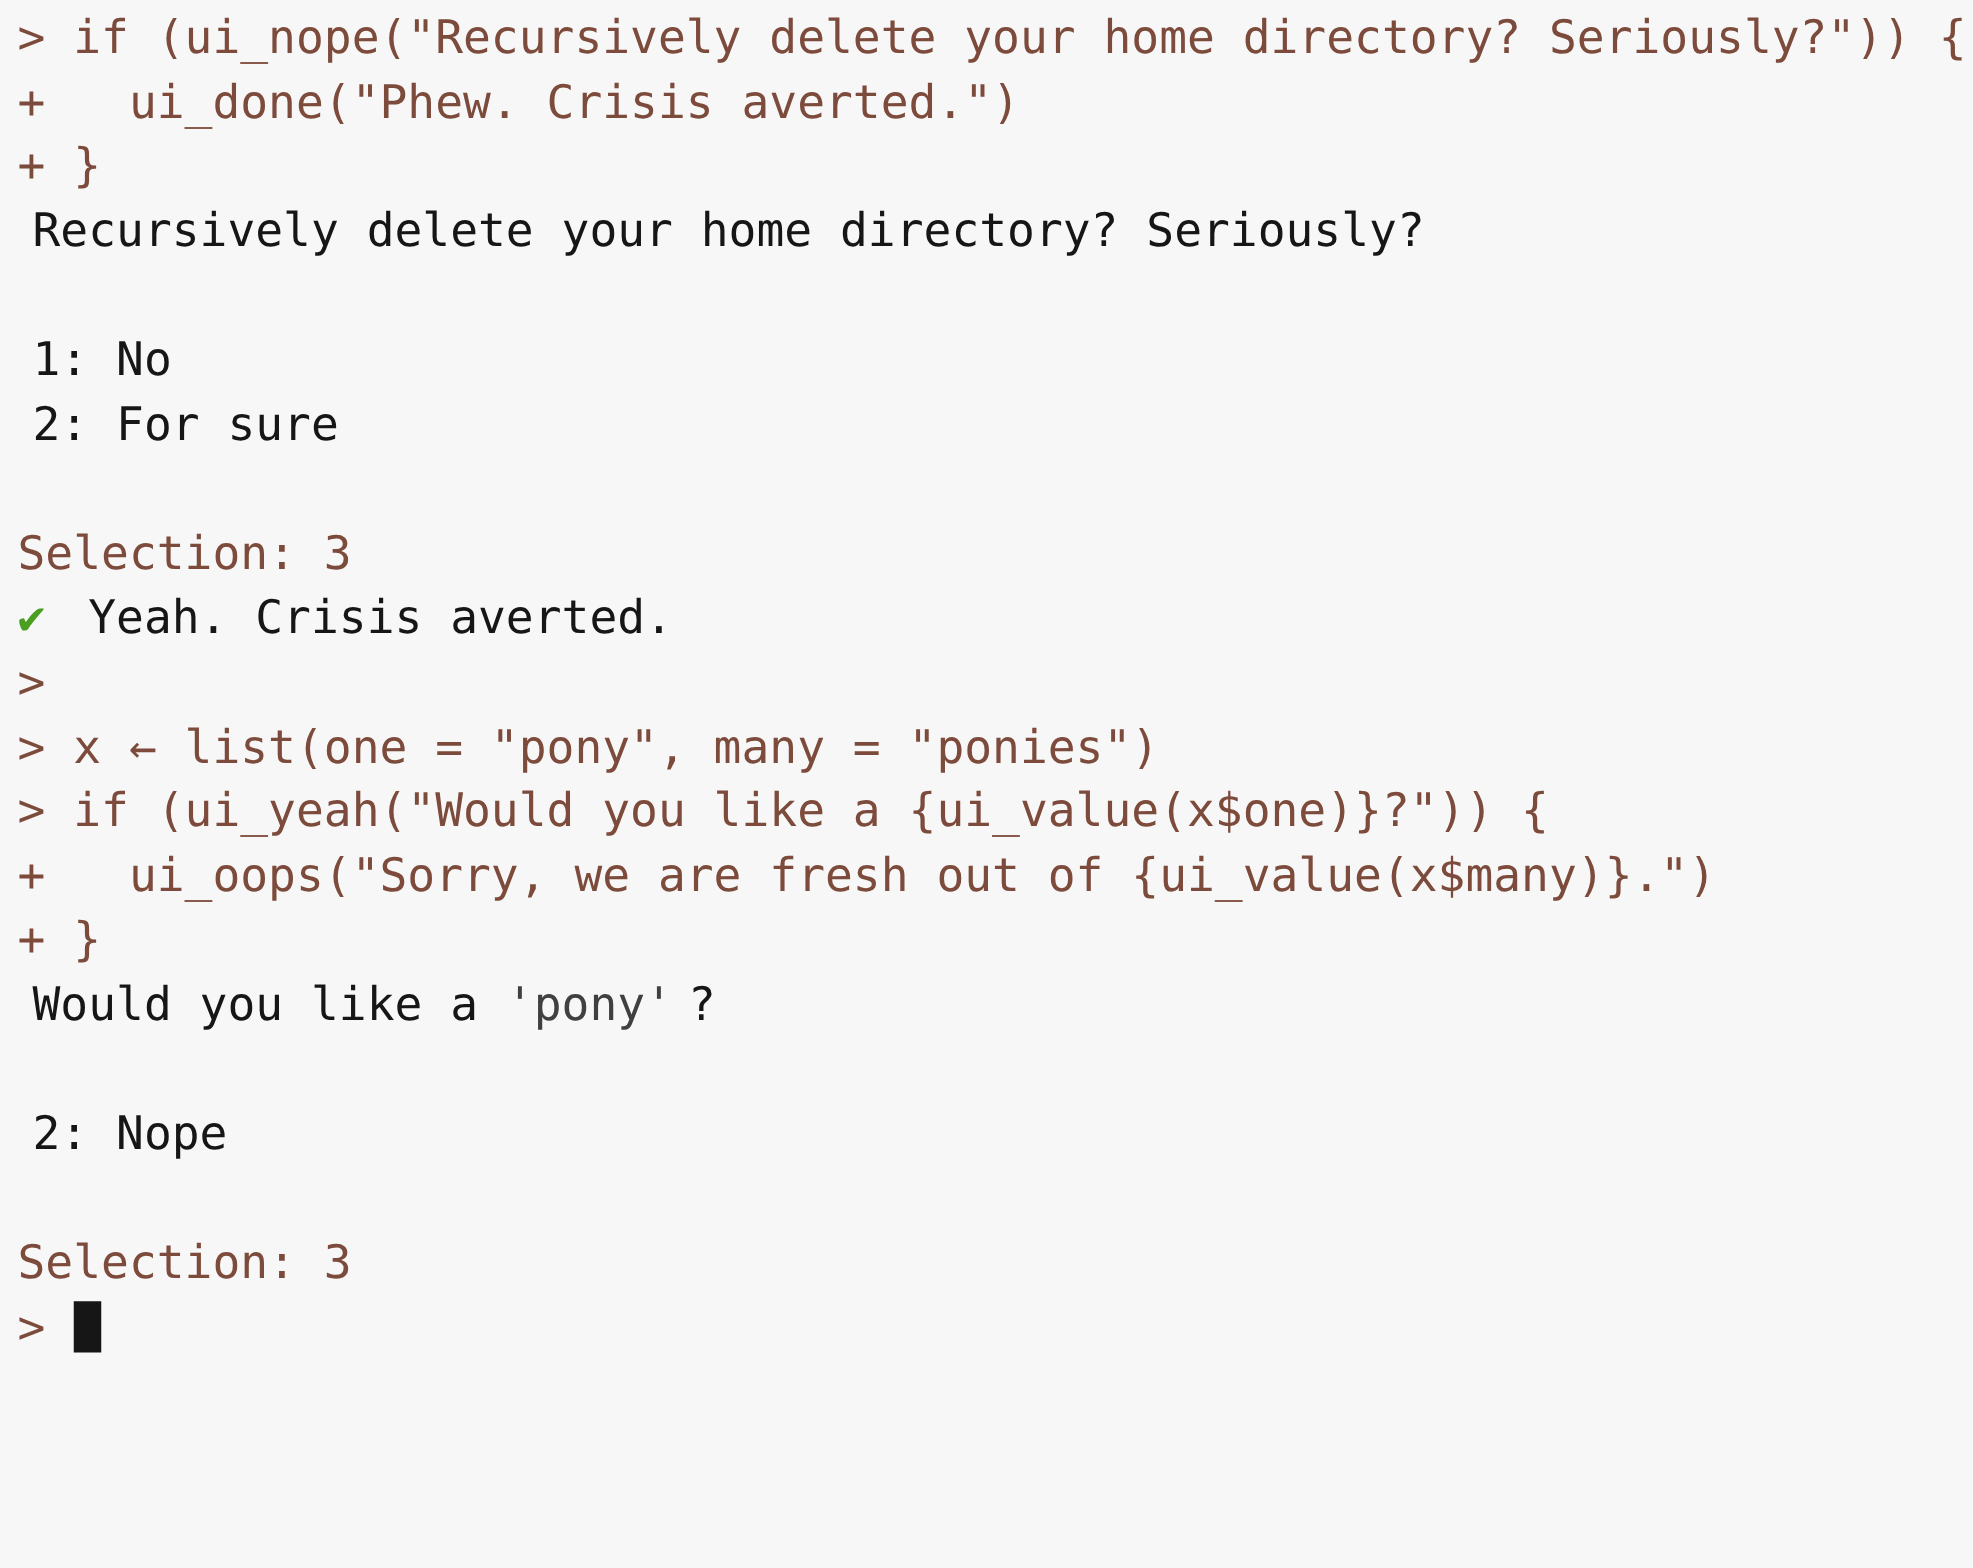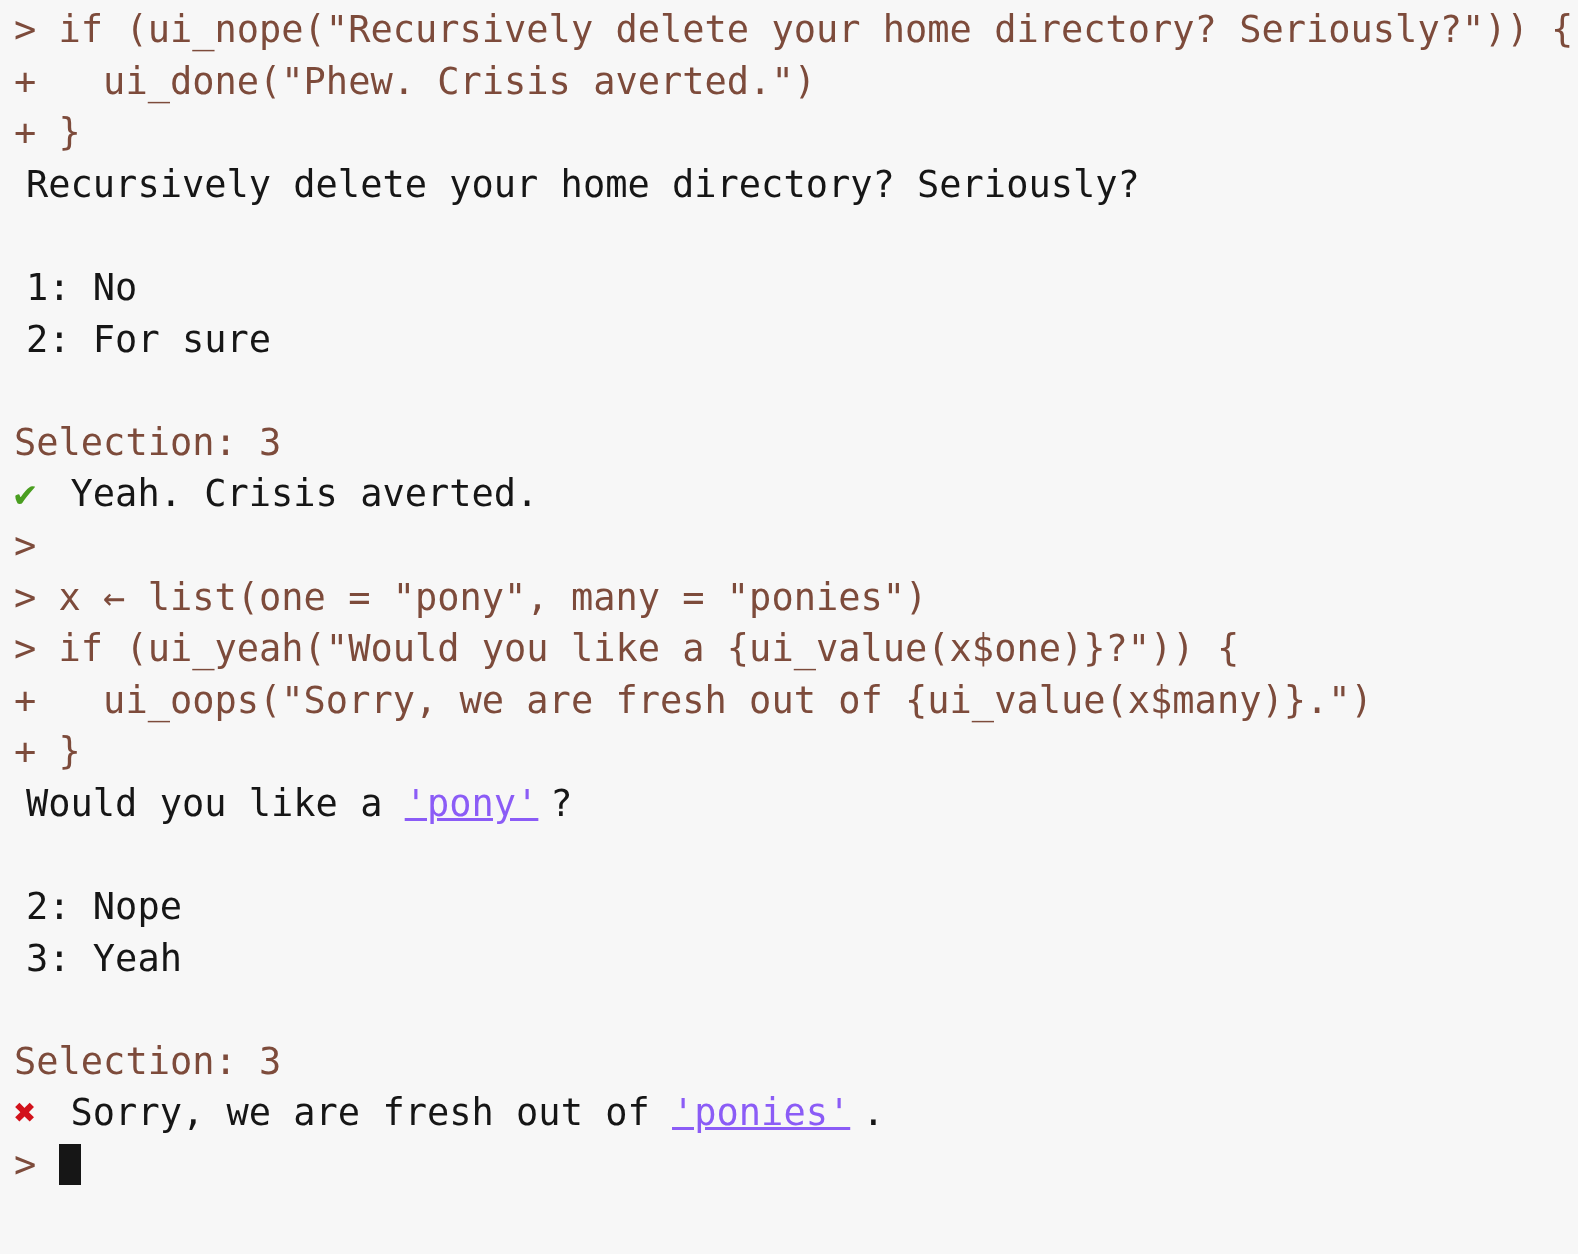--- a/index.html
+++ b/index.html
@@ -21,21 +21,21 @@
     font-size: 37px;
     line-height: 51.6px;
     overflow: hidden;
   }
   .line {
     height: 51.6px;
     white-space: pre;
   }
   .c-input  { color: #7d4b3b; }
   .c-output { color: #161616; margin-left: 12px; }
-  .c-blue   { color: #8b5cf6; text-decoration: underline; }
+  .c-blue   { color: #404040; }
   .c-green  { color: #4a9e20; font-weight: bold; }
   .c-red    { color: #d2121b; font-weight: bold; }
   .cursor {
     display: inline-block;
     width: 22px;
     height: 41px;
     margin-top: 5px;
     background: #161616;
     vertical-align: top;
   }
@@ -76,23 +76,21 @@
 
   <div class="line"><span class="c-input">+ }</span></div>
 
   <div class="line"><span class="c-output">Would you like a </span><span class="c-blue">'pony'</span><span class="c-output">?</span></div>
 
   <div class="line"></div>
 
 
   <div class="line"><span class="c-output">2: Nope</span></div>
 
-  <div class="line"><span class="c-output">3: Yeah</span></div>
 
   <div class="line"></div>
 
   <div class="line"><span class="c-input">Selection: 3</span></div>
 
-  <div class="line"><span class="c-red">✖</span><span class="c-output"> Sorry, we are fresh out of </span><span class="c-blue">'ponies'</span><span class="c-output">.</span></div>
 
   <div class="line"><span class="c-input">&gt; </span><span class="cursor"></span></div>
 
 </div>
 
 </body></html>

